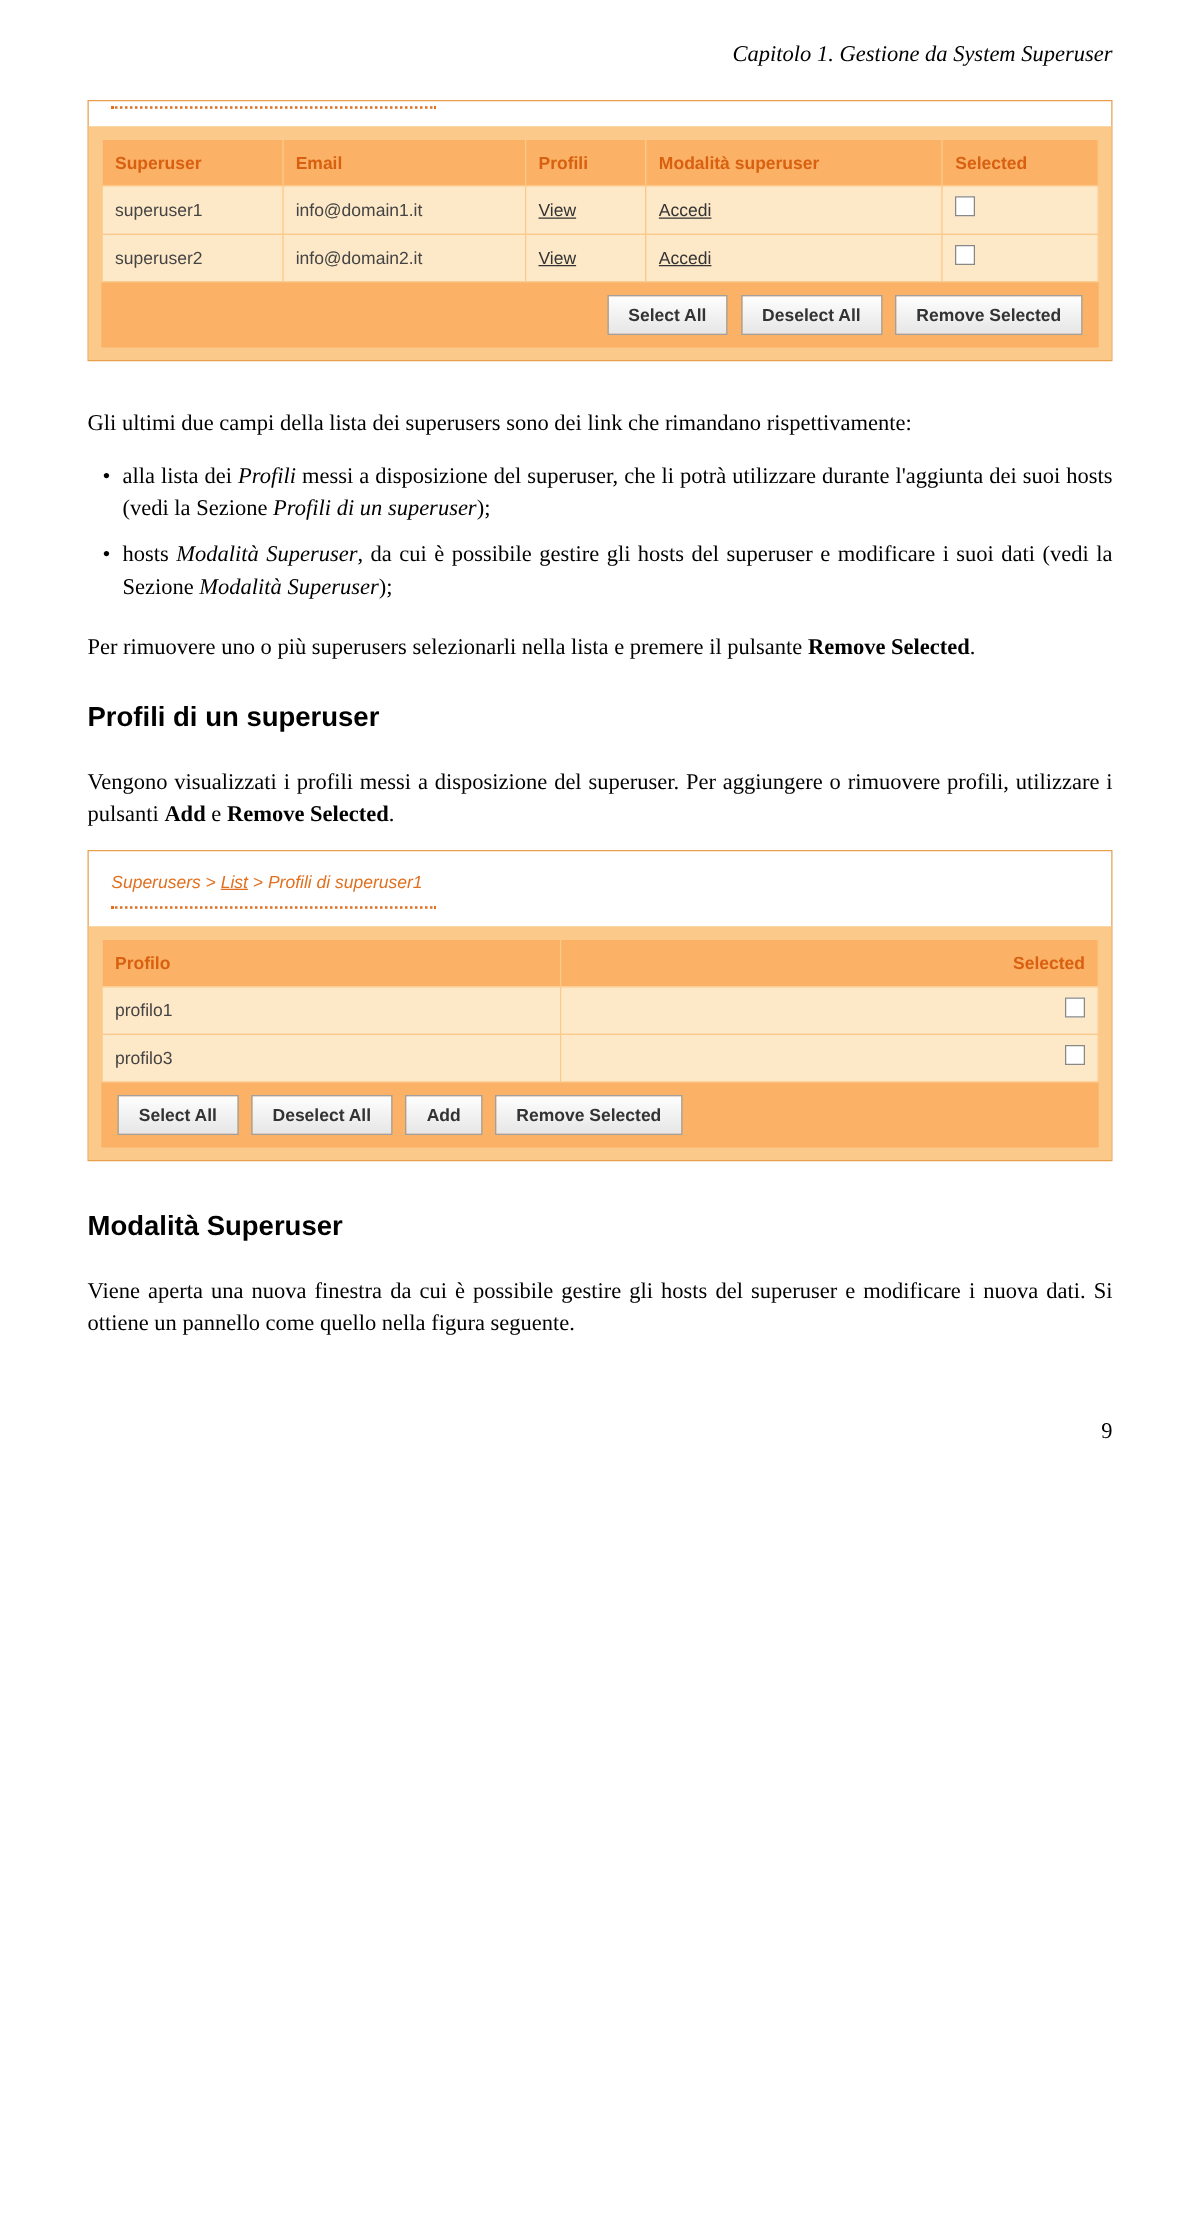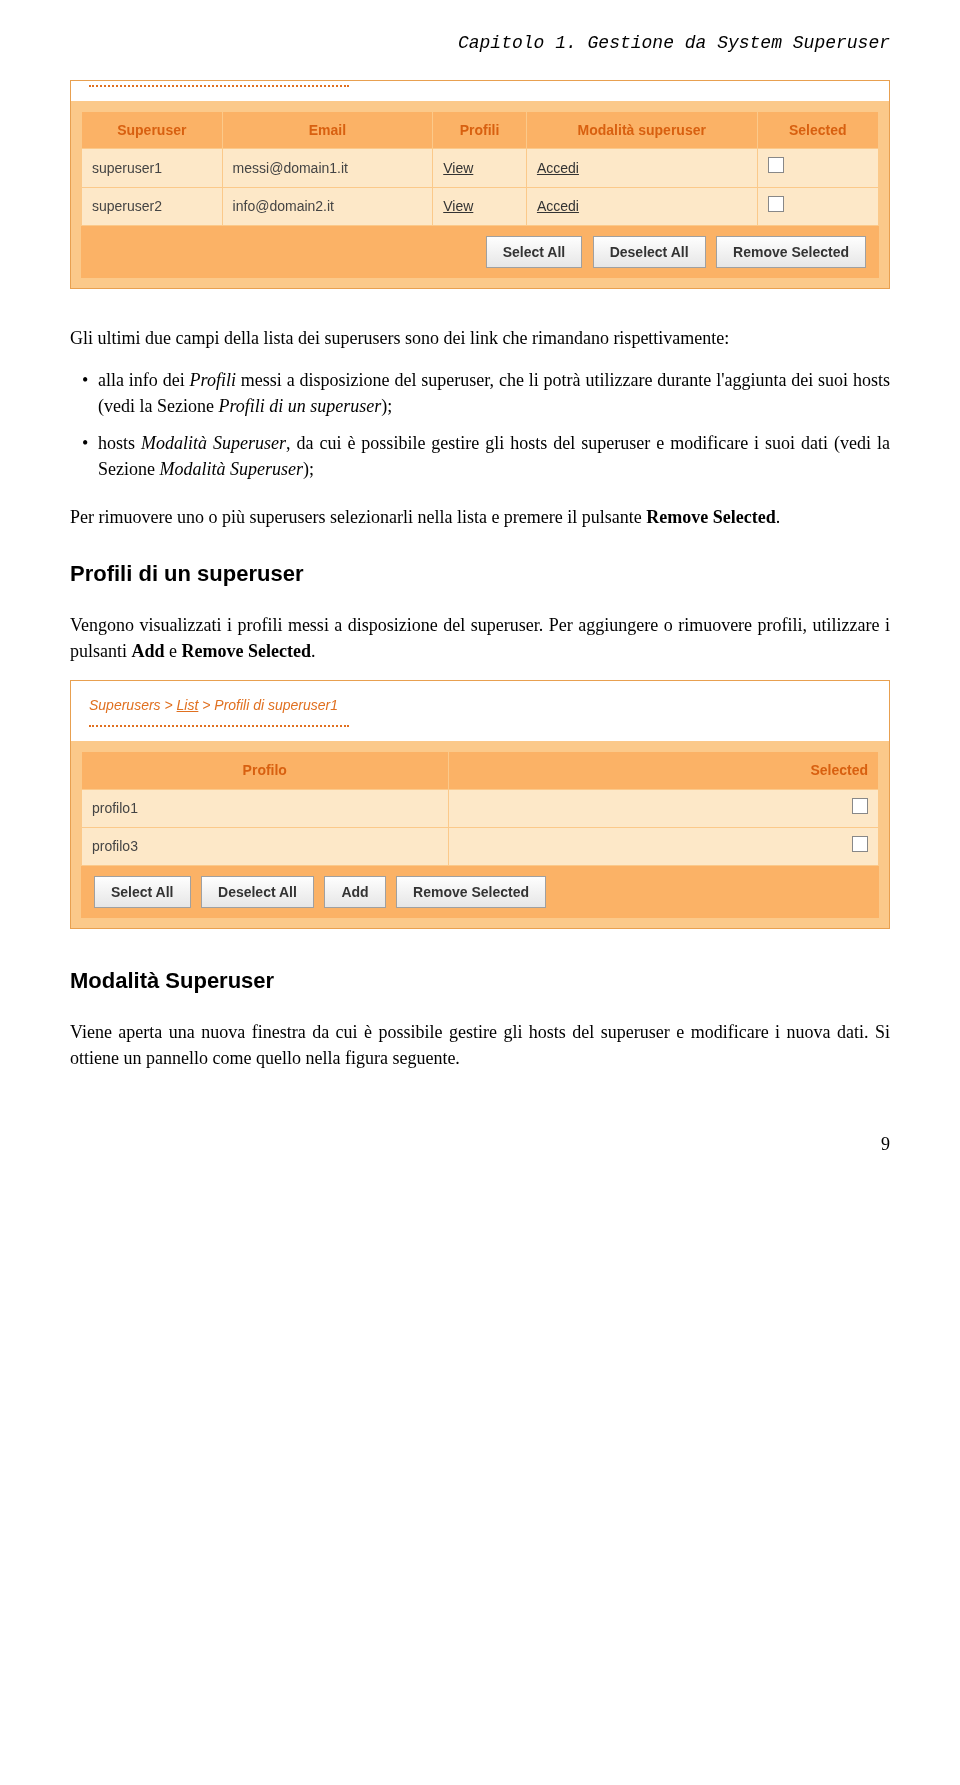--- a/index.html
+++ b/index.html
@@ -9,21 +9,20 @@
     padding: 30px 50px 60px;
     color: #000;
     font-size: 18px;
     line-height: 1.45;
   }
   .chapter-head {
     font-style: italic;
     text-align: right;
     font-size: 18px;
     margin-bottom: 24px;
-    font-family: Liberation Mono, monospace;
   }
   .panel {
     border: 1px solid #e8a050;
     background: #fff;
     margin: 10px 0 36px;
   }
   .crumb {
     font-style: italic;
     color: #e07020;
     font-family: Verdana, sans-serif;
@@ -37,21 +36,21 @@
     margin: 4px 0 14px 18px;
   }
   .tbl-wrap { background: #fbc98a; padding: 10px; }
   table.grid {
     width: 100%;
     border-collapse: collapse;
     font-family: Verdana, sans-serif;
     font-size: 14px;
   }
   table.grid th {
-    text-align: center;
+    text-align: left;
     background: #fbb266;
     color: #d86010;
     font-weight: bold;
     padding: 8px 10px;
     border: 1px solid #fbc98a;
   }
   table.grid td {
     background: #fde8c8;
     padding: 8px 10px;
     color: #444;
@@ -100,21 +99,21 @@
           <th>Superuser</th>
           <th>Email</th>
           <th>Profili</th>
           <th>Modalità superuser</th>
           <th>Selected</th>
         </tr>
       </thead>
       <tbody>
         <tr>
           <td>superuser1</td>
-          <td>messi@domain1.it</td>
+          <td>info@domain1.it</td>
           <td class="link">View</td>
           <td class="link">Accedi</td>
           <td><span class="checkbox"></span></td>
         </tr>
         <tr>
           <td>superuser2</td>
           <td>info@domain2.it</td>
           <td class="link">View</td>
           <td class="link">Accedi</td>
           <td><span class="checkbox"></span></td>
@@ -126,21 +125,21 @@
       <span class="btn">Deselect All</span>
       <span class="btn">Remove Selected</span>
     </div>
   </div>
 </div>
 
 <p>Gli ultimi due campi della lista dei superusers sono dei link che rimandano rispettivamente:</p>
 
 <ul class="bullets">
   <li>
-    <span>alla info dei </span><em class="it">Profili</em><span> messi a disposizione del superuser, che li potrà utilizzare durante l'aggiunta dei suoi hosts (vedi la Sezione </span><em class="it">Profili di un superuser</em><span>);</span>
+    <span>alla lista dei </span><em class="it">Profili</em><span> messi a disposizione del superuser, che li potrà utilizzare durante l'aggiunta dei suoi hosts (vedi la Sezione </span><em class="it">Profili di un superuser</em><span>);</span>
   </li>
   <li>
     <span>hosts </span><em class="it">Modalità Superuser</em><span>, da cui è possibile gestire gli hosts del superuser e modificare i suoi dati (vedi la Sezione </span><em class="it">Modalità Superuser</em><span>);</span>
   </li>
 </ul>
 
 <p>
   <span>Per rimuovere uno o più superusers selezionarli nella lista e premere il pulsante </span><strong>Remove Selected</strong>.
 </p>
 

